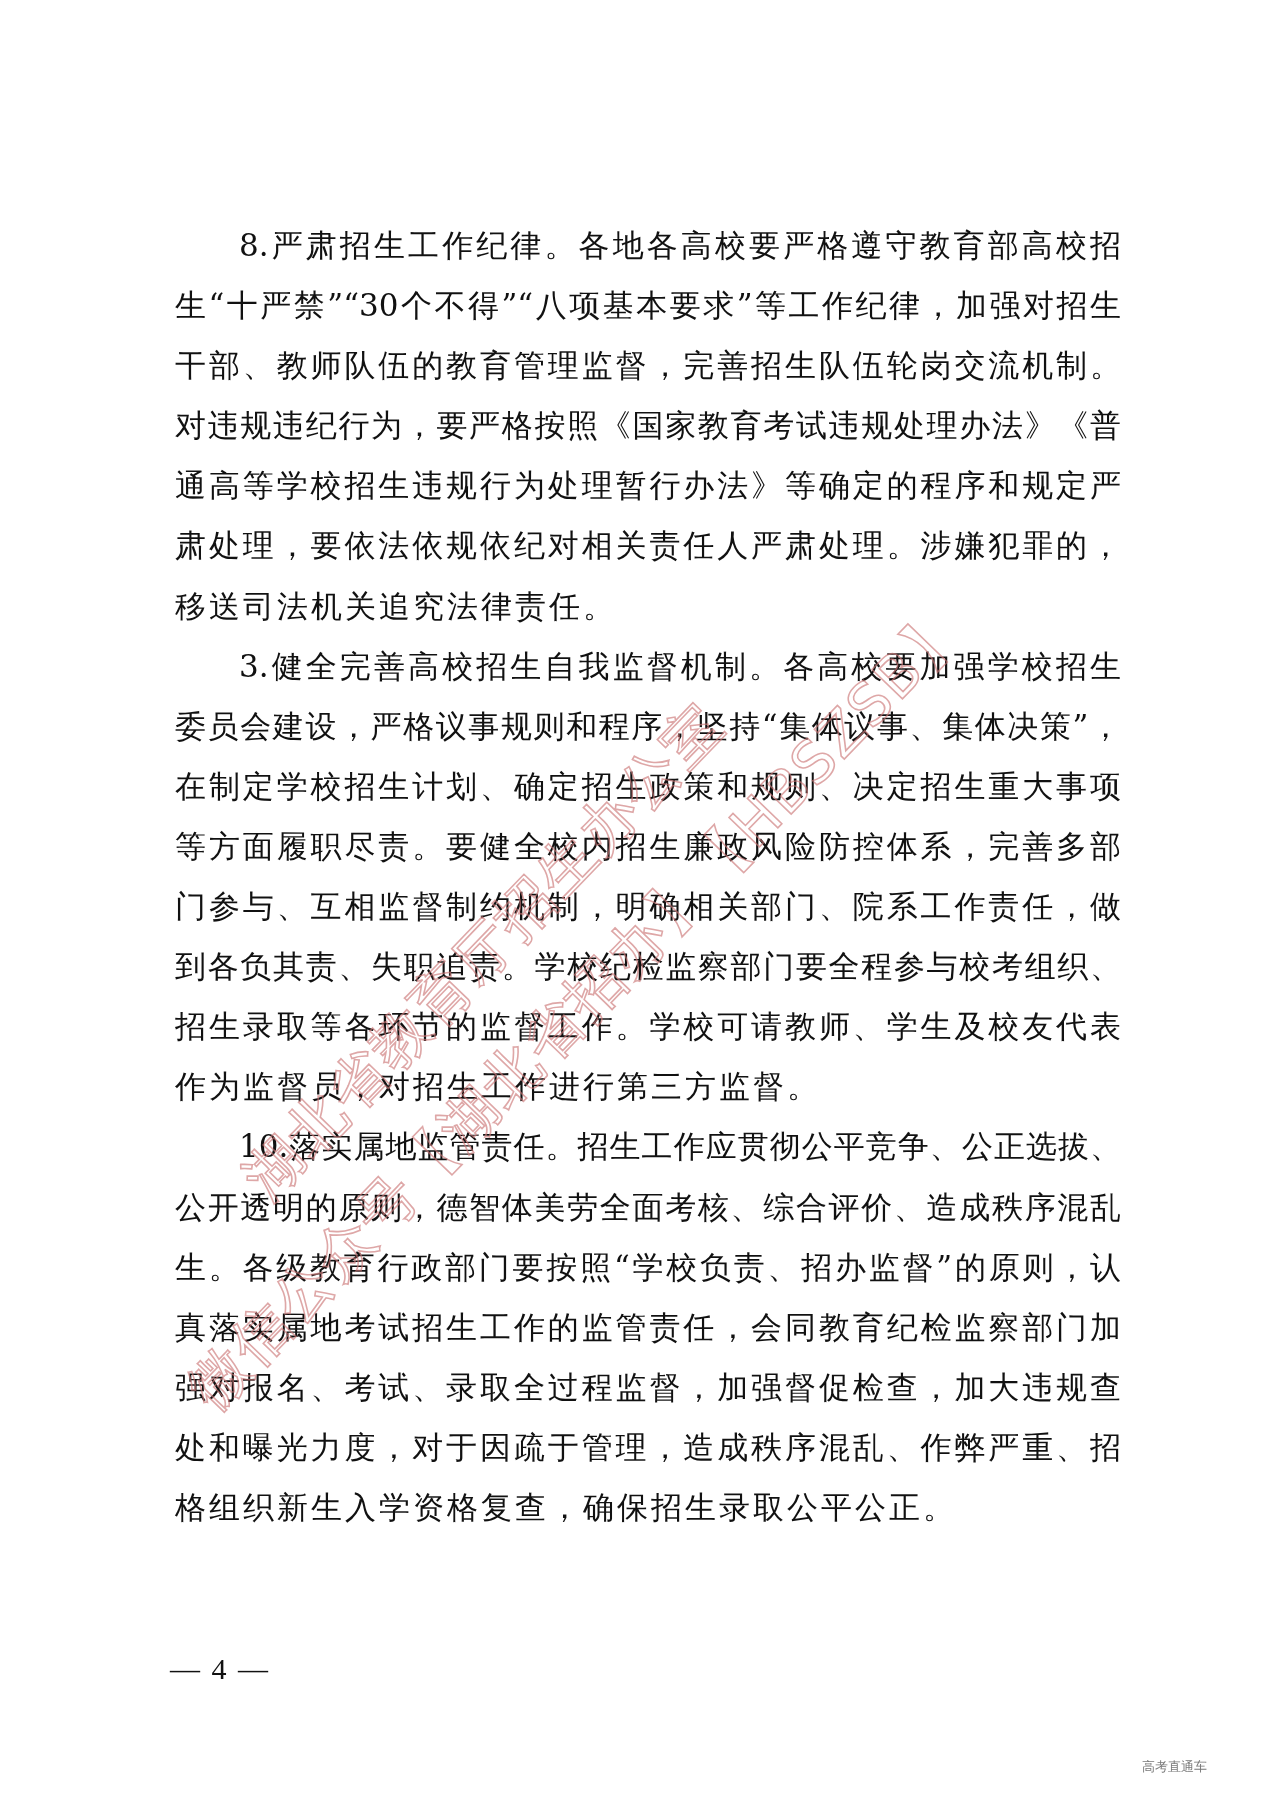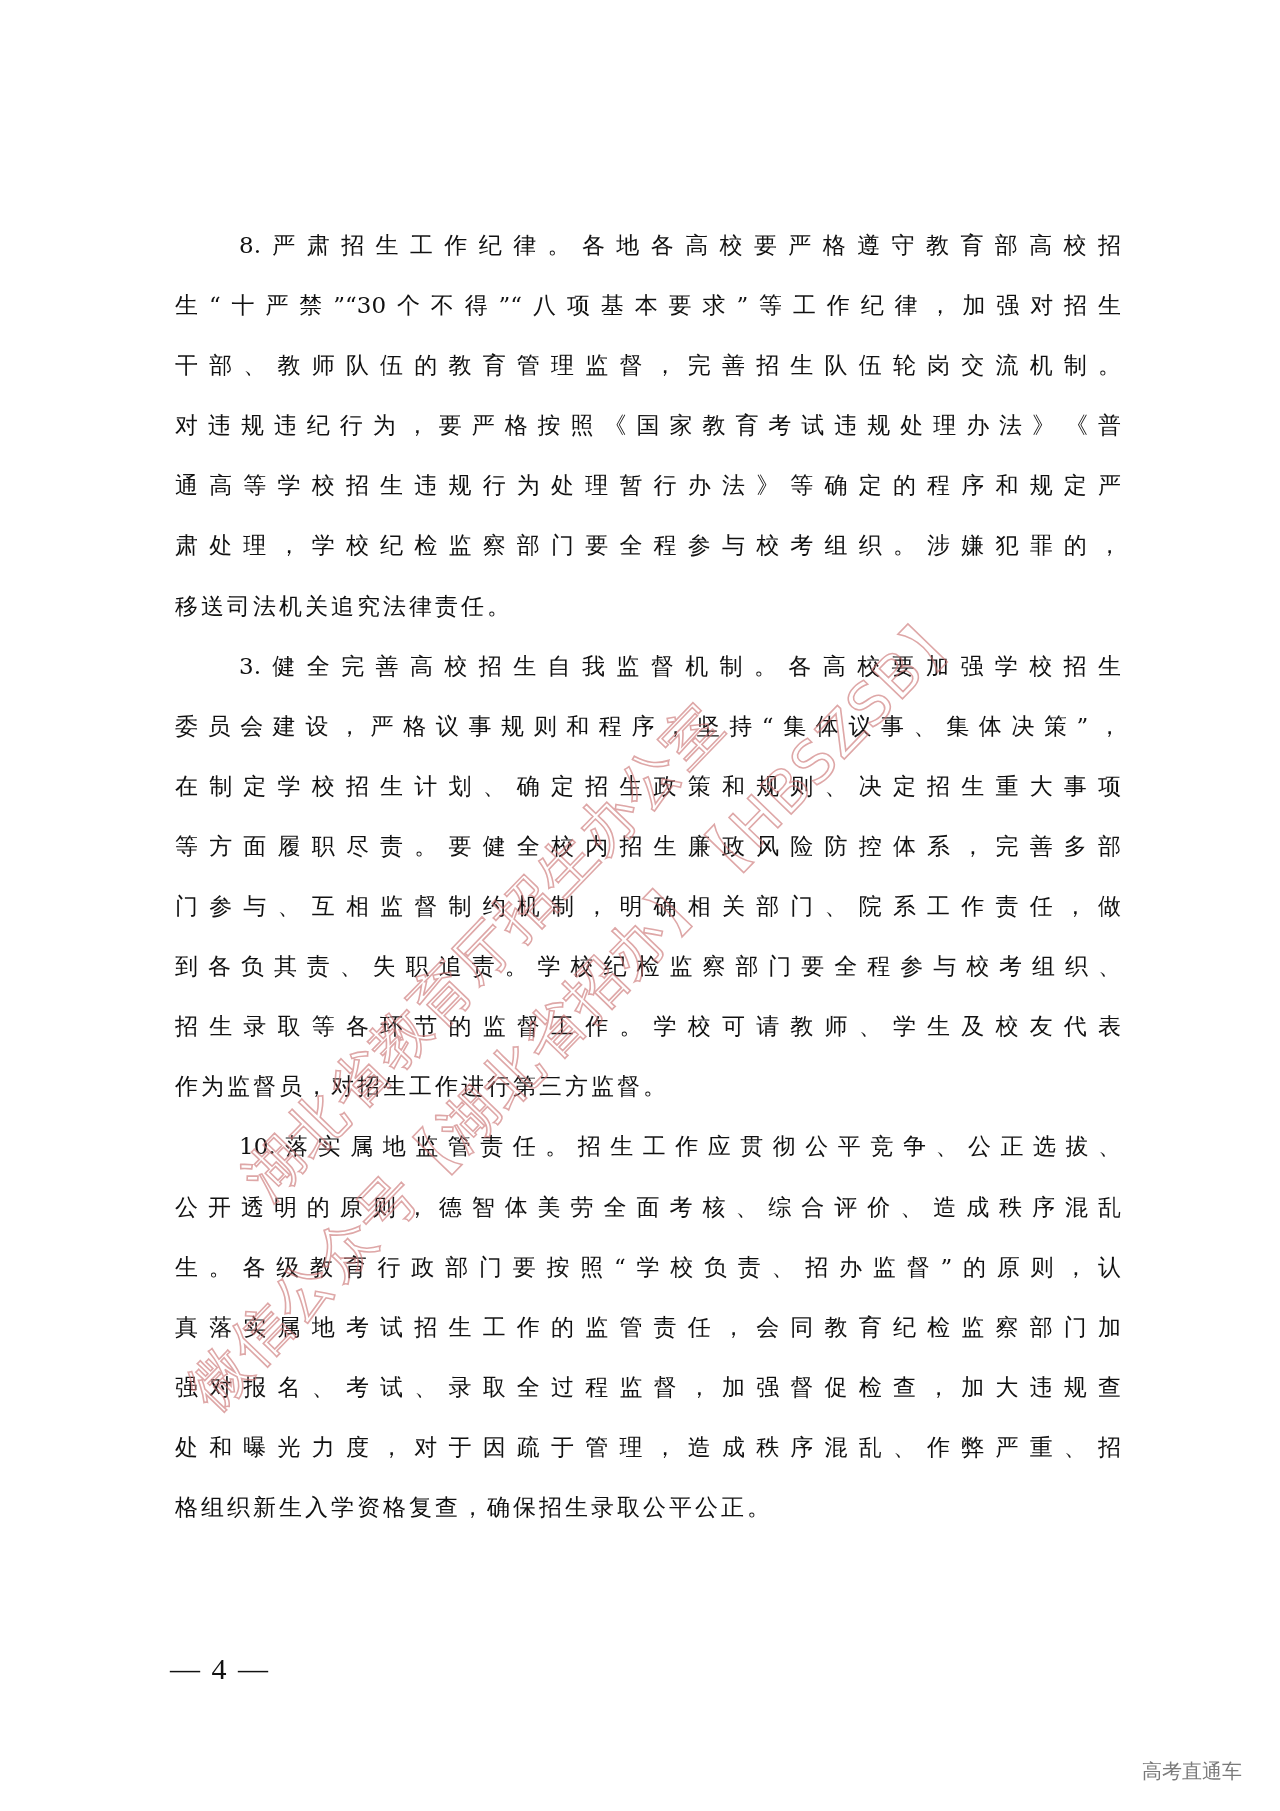--- a/index.html
+++ b/index.html
@@ -24,21 +24,21 @@
   }
   .body-text {
     position: absolute;
     left: 175px;
     top: 222px;
     width: 946px;
   }
   .line {
     height: 60.1px;
     line-height: 46px;
-    font-size: 23px;
+    font-size: 31px;
     white-space: nowrap;
     text-align: justify;
     text-align-last: justify;
     text-justify: inter-character;
     letter-spacing: 0;
   }
   .line.indent { padding-left: 64px; }
   .line.last { text-align-last: left; letter-spacing: 3px; }
   .page-number {
     position: absolute;
@@ -47,21 +47,21 @@
     font-family: "Liberation Serif", serif;
     font-size: 30px;
     color: #111;
     letter-spacing: 2px;
   }
   .site-label {
     position: absolute;
     left: 1142px;
     top: 1758px;
     font-family: "DejaVu Sans", sans-serif;
-    font-size: 20px;
+    font-size: 13px;
     color: #7a7a7a;
   }
   .watermark {
     position: absolute;
     white-space: nowrap;
     font-family: "DejaVu Sans", sans-serif;
     font-size: 58px;
     color: transparent;
     -webkit-text-stroke: 1.6px rgba(205, 120, 120, 0.65);
     transform-origin: 0 50%;
@@ -78,21 +78,21 @@
 <div class="page">
 
   <div class="body-text">
 
     <div>
       <div class="line indent">8.严肃招生工作纪律。各地各高校要严格遵守教育部高校招</div>
       <div class="line">生“十严禁”“30个不得”“八项基本要求”等工作纪律，加强对招生</div>
       <div class="line">干部、教师队伍的教育管理监督，完善招生队伍轮岗交流机制。</div>
       <div class="line">对违规违纪行为，要严格按照《国家教育考试违规处理办法》《普</div>
       <div class="line">通高等学校招生违规行为处理暂行办法》等确定的程序和规定严</div>
-      <div class="line">肃处理，学校纪检监察部门要全程参与校考组织。涉嫌犯罪的，</div>
+      <div class="line">肃处理，要依法依规依纪对相关责任人严肃处理。涉嫌犯罪的，</div>
       <div class="line last">移送司法机关追究法律责任。</div>
     </div>
 
     <div>
       <div class="line indent">3.健全完善高校招生自我监督机制。各高校要加强学校招生</div>
       <div class="line">委员会建设，严格议事规则和程序，坚持“集体议事、集体决策”，</div>
       <div class="line">在制定学校招生计划、确定招生政策和规则、决定招生重大事项</div>
       <div class="line">等方面履职尽责。要健全校内招生廉政风险防控体系，完善多部</div>
       <div class="line">门参与、互相监督制约机制，明确相关部门、院系工作责任，做</div>
       <div class="line">到各负其责、失职追责。学校纪检监察部门要全程参与校考组织、</div>

